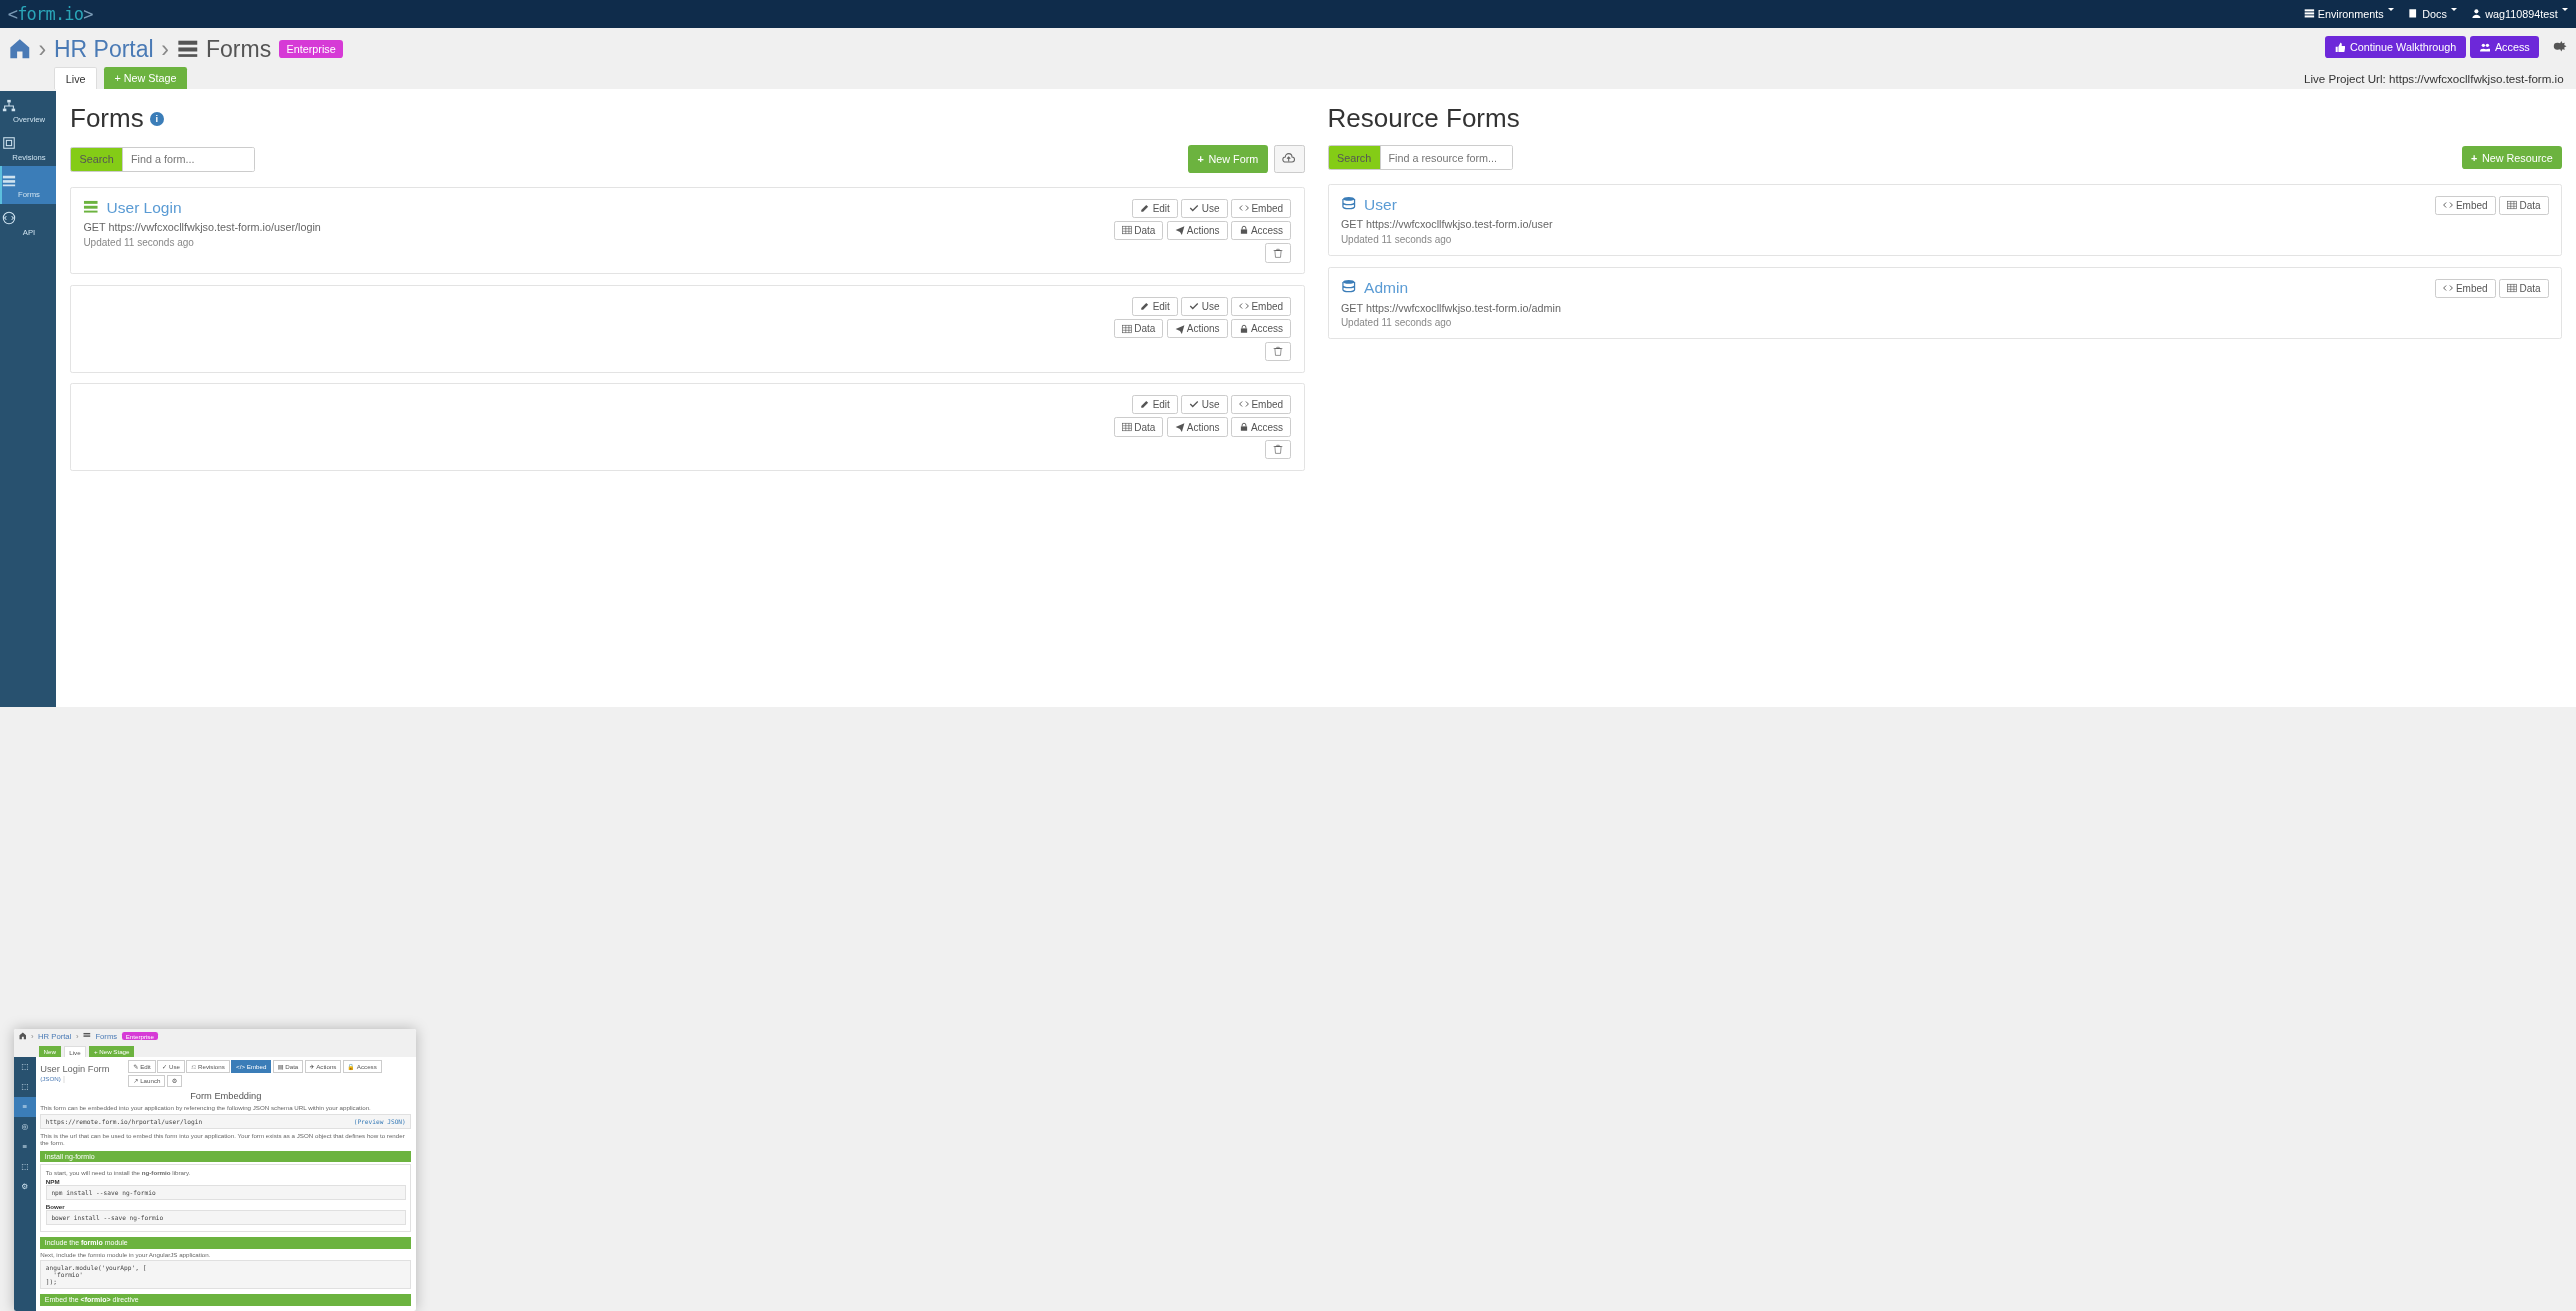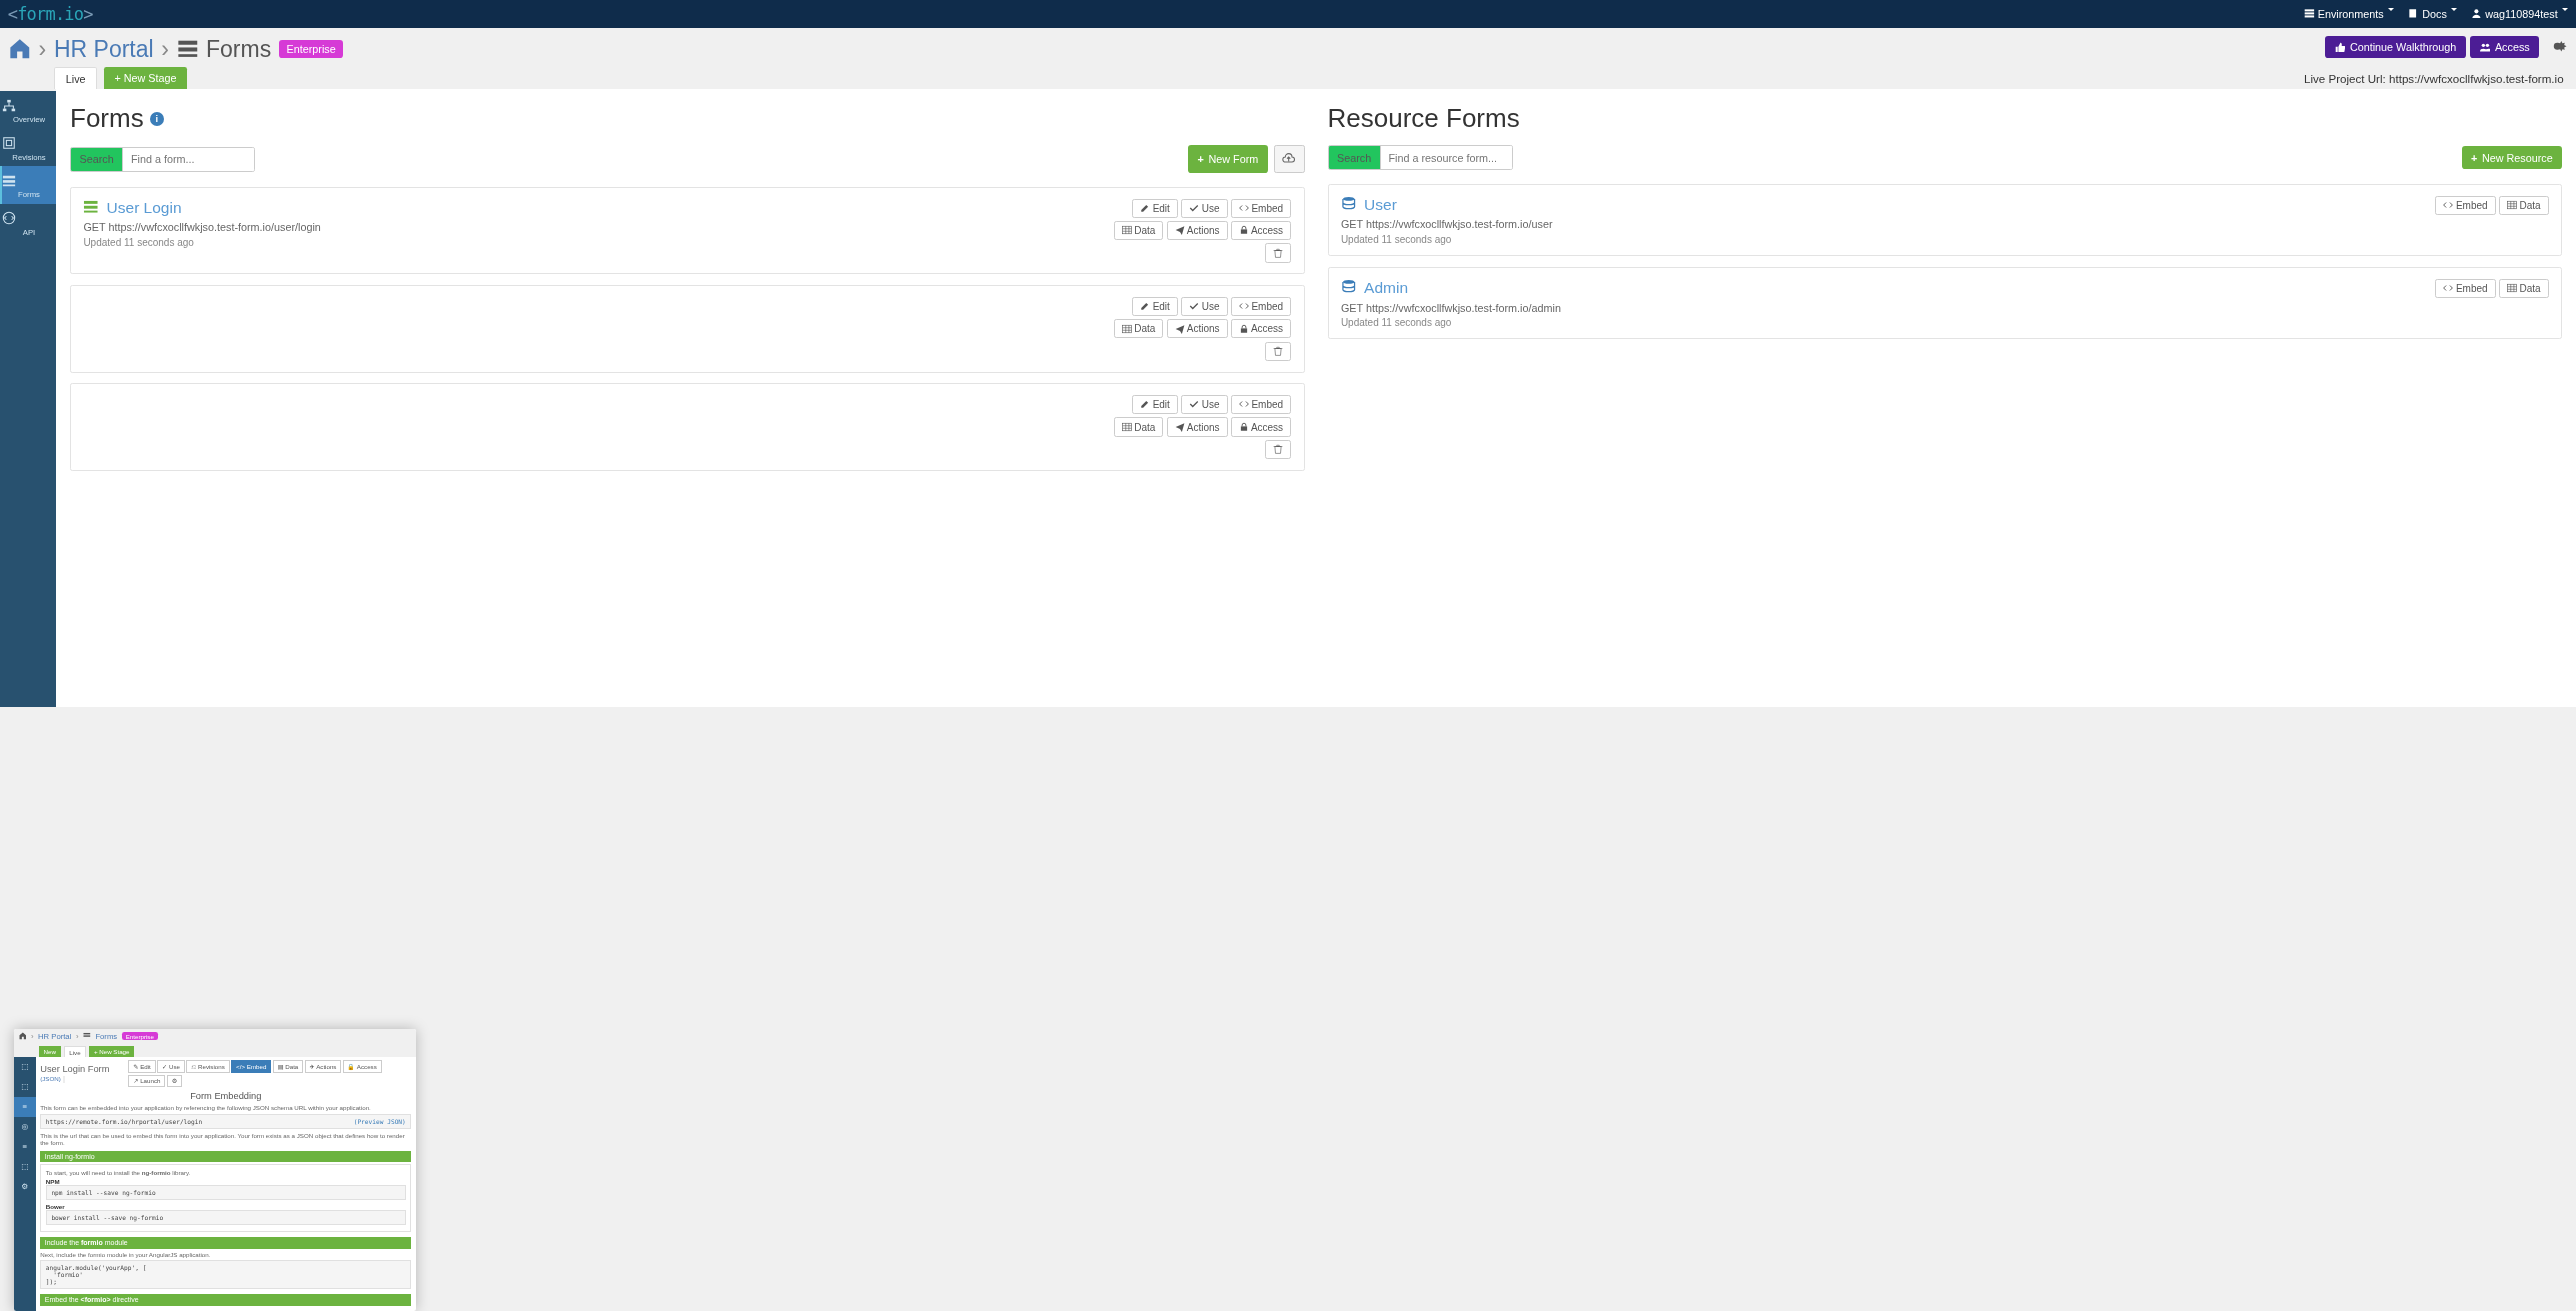--- a/index.html
+++ b/index.html
@@ -14,21 +14,21 @@
 .caret { display: inline-block; width: 0; height: 0; border-left: 3.1px solid transparent; border-right: 3.1px solid transparent; border-top: 3.9px solid #fff; margin-left: 1.5px; }
 
 
 .header { background: #f0f0f0; padding: 7.7px 9.3px 0 9.3px; display: flex; align-items: flex-start; justify-content: space-between; }
 .breadcrumbs { display: flex; align-items: center; gap: 7.7px; font-size: 23px; color: #555; }
 .breadcrumbs a { color: #4a7ab5; text-decoration: none; }
 .breadcrumbs .sep { color: #888; }
 .badge-enterprise { background: #d63ad6; color: #fff; font-size: 10.8px; padding: 3.1px 7.7px; border-radius: 3.1px; font-weight: 500; }
 .header-actions { display: flex; gap: 4.6px; align-items: center; }
 .btn { display: inline-flex; align-items: center; gap: 4.6px; padding: 5.4px 9.3px; border-radius: 3.1px; cursor: pointer; font-size: 10.8px; border: none; }
-.btn-blue { background: #4c1d95; color: #fff; align-items: center; }
+.btn-blue { background: #6d28d9; color: #fff; align-items: center; }
 .btn-green { background: #6cb33f; color: #fff; }
 .btn-sm { font-size: 10px; padding: 3.1px 7px; border: 0.8px solid #ccc; background: #fff; color: #555; border-radius: 2.3px; }
 .gear-big { font-size: 18.5px; color: #555; cursor: pointer; margin-left: 4.6px; }
 
 
 .stagerow { display: flex; align-items: center; justify-content: space-between; padding: 4.6px 9.3px 0 54px; background: #f0f0f0; }
 .stagetabs { display: flex; gap: 6.2px; }
 .tab { padding: 4.6px 10.8px; background: #fff; border: 0.8px solid #ddd; border-bottom: none; font-size: 10.8px; cursor: pointer; border-radius: 2.3px 2.3px 0 0; }
 .tab.active { color: #333; }
 .newstage { background: #6cb33f; color: #fff; border: none; }
@@ -43,21 +43,21 @@
 .sidebar .navitem .ico { font-size: 14px; display: block; margin-bottom: 2.3px; }
 
 
 .main { flex: 1; background: #fff; padding: 14px; min-height: 618px; }
 .cols { display: flex; gap: 23px; }
 .col { flex: 1; min-width: 0; }
 h1 { font-size: 26px; font-weight: 400; color: #333; margin-bottom: 10.8px; display: flex; align-items: center; gap: 6.2px; }
 .info-ico { display: inline-flex; width: 14px; height: 14px; background: #3b7db8; border-radius: 50%; color: #fff; font-size: 9.3px; align-items: center; justify-content: center; font-weight: bold; }
 .searchrow { display: flex; align-items: center; justify-content: space-between; margin-bottom: 14px; }
 .searchbox { display: flex; border: 0.8px solid #ccc; border-radius: 2.3px; overflow: hidden; }
-.searchbox .lbl { background: #22c55e; padding: 5.4px 8.5px; border-right: 0.8px solid #ccc; color: #555; }
+.searchbox .lbl { background: #84cc16; padding: 5.4px 8.5px; border-right: 0.8px solid #ccc; color: #555; }
 .searchbox input { border: none; padding: 5.4px 7.7px; font-size: 10.8px; width: 131px; outline: none; }
 .searchactions { display: flex; gap: 6.2px; }
 .btn-icon { padding: 5.4px 7.7px; border: 0.8px solid #ccc; background: #f5f5f5; border-radius: 2.3px; cursor: pointer; color: #666; }
 
 
 .card { border: 0.8px solid #e3e3e3; background: #fff; border-radius: 2.3px; margin-bottom: 10.8px; padding: 10.8px 12.4px; display: flex; justify-content: space-between; align-items: flex-start; gap: 12.4px; }
 .card-left { flex: 1; }
 .card-title { font-size: 15.5px; color: #5a9bd4; display: flex; align-items: center; gap: 7.7px; margin-bottom: 4.6px; }
 .card-title .ico-form { color: #6cb33f; font-size: 15.5px; }
 .card-title .ico-db { color: #3b7db8; font-size: 15.5px; }

